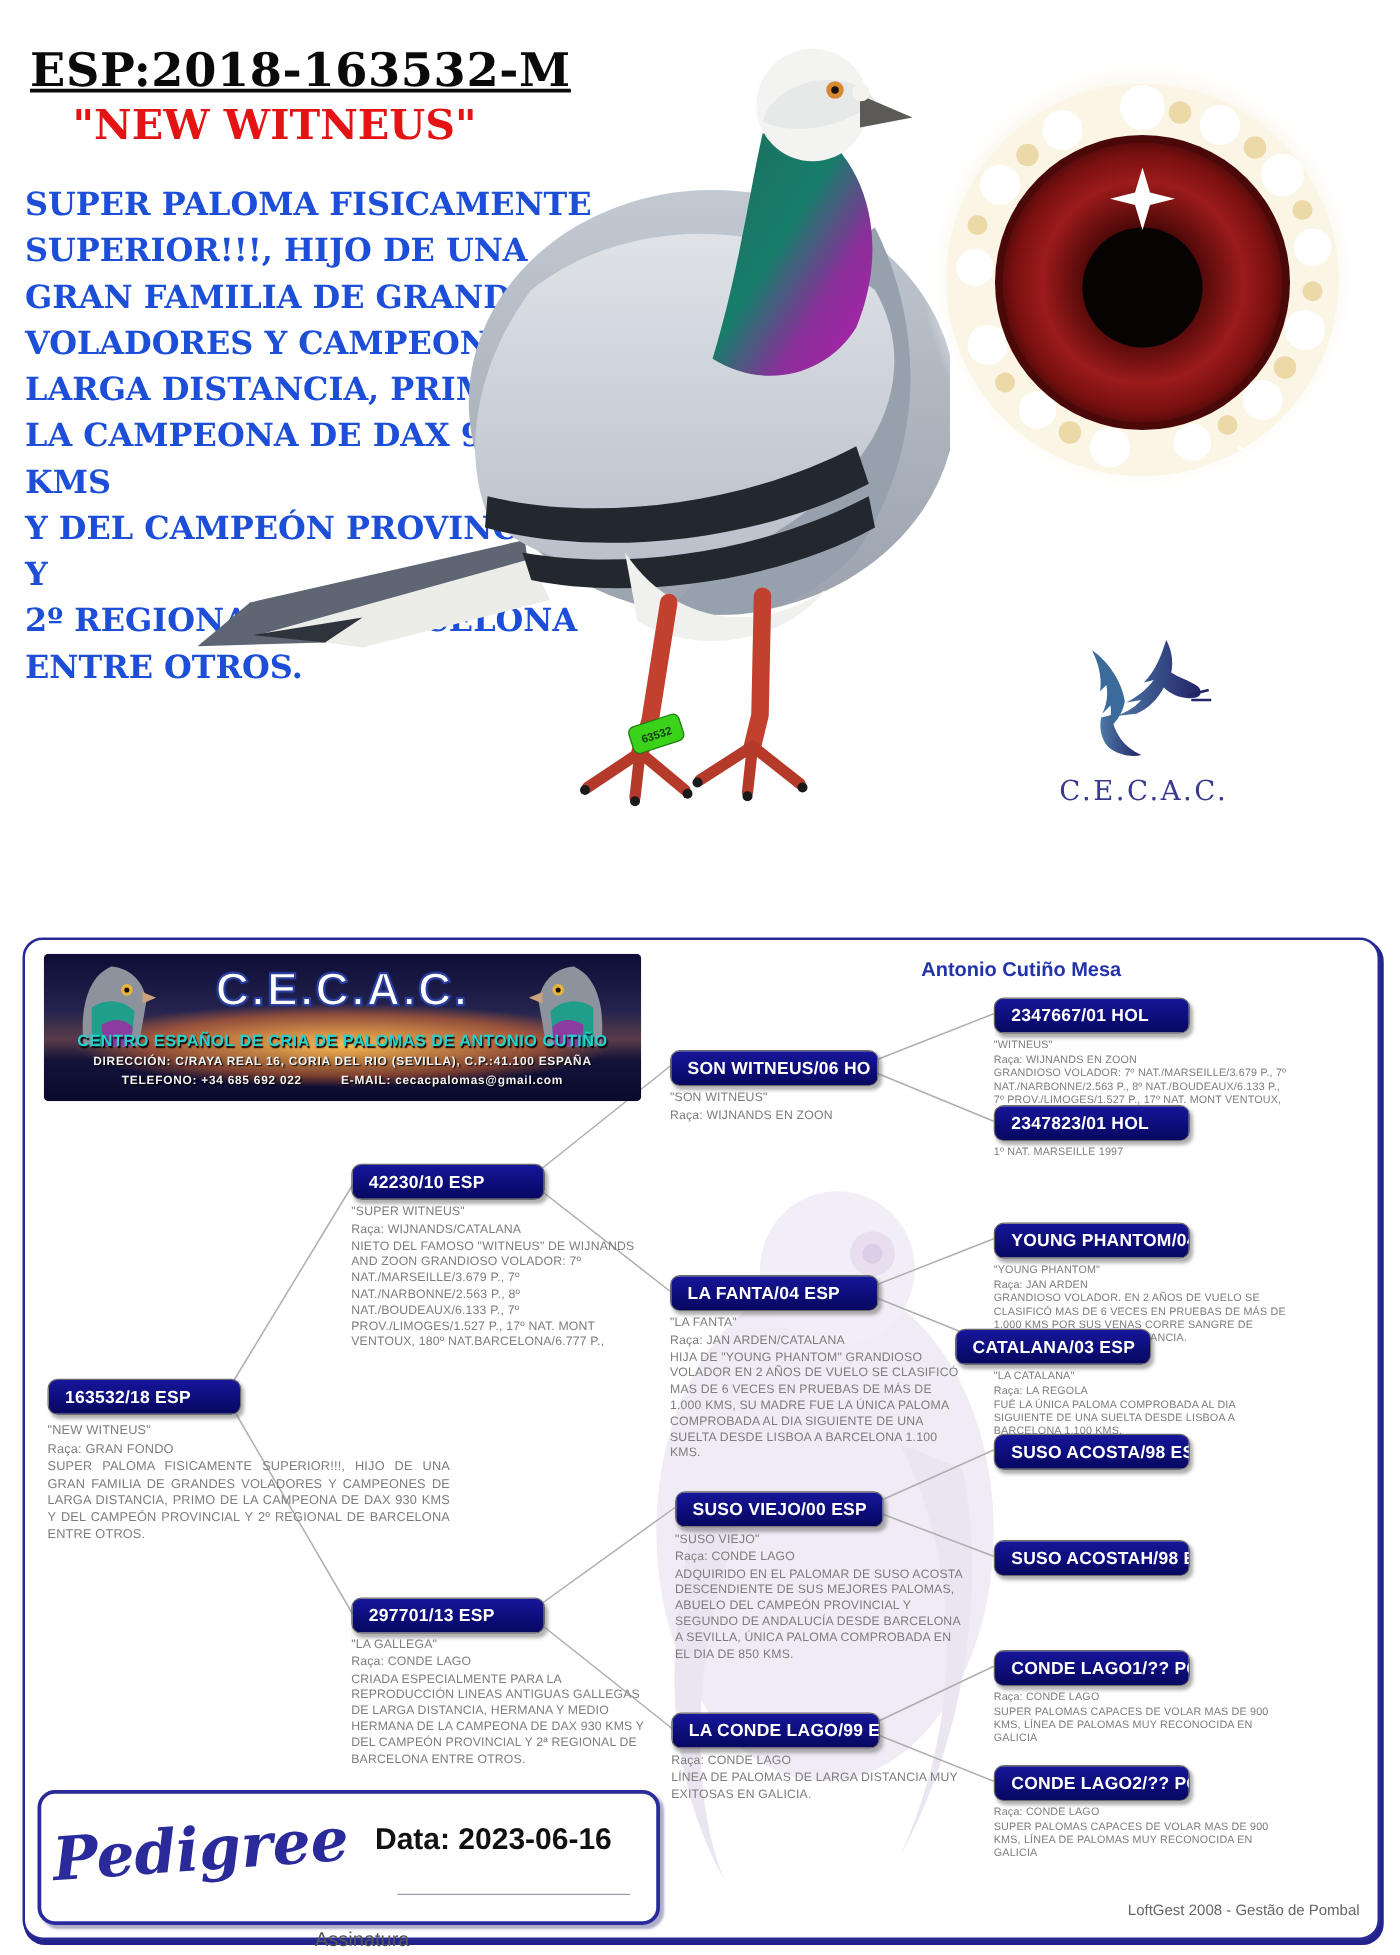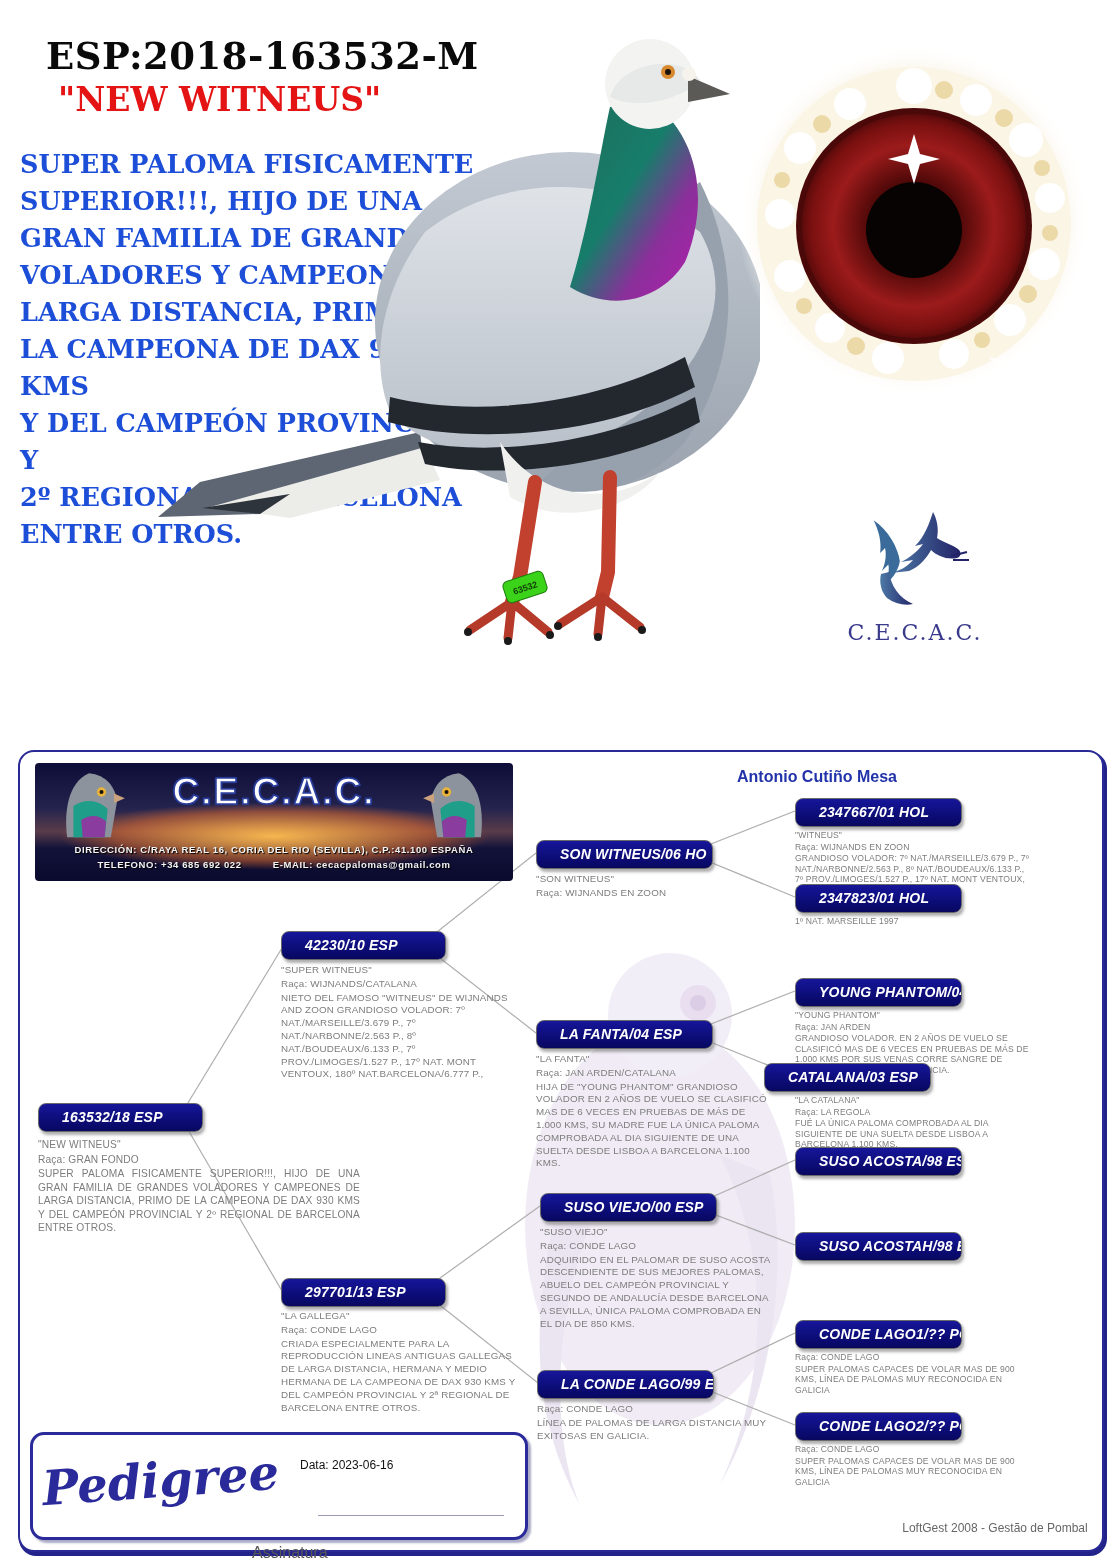--- a/index.html
+++ b/index.html
@@ -1,22 +1,22 @@
 <!DOCTYPE html>
 <html><head>
 <meta charset="utf-8">
 <style>
   html,body{margin:0;padding:0;background:#ffffff;}
   body{width:1120px;height:1564px;position:relative;overflow:hidden;
        font-family:"Liberation Sans",sans-serif;}
   .abs{position:absolute;}
 
   
-  .ring-number{left:46px;top:34px;font-family:"DejaVu Serif",serif;font-weight:800;
-    font-size:37px;letter-spacing:.5px;color:#0a0a0a;}
+  .ring-number{left:24px;top:34px;font-family:"DejaVu Serif",serif;font-weight:800;
+    font-size:37px;letter-spacing:.5px;color:#0a0a0a;text-decoration:underline;}
   .bird-name{left:58px;top:80px;font-family:"DejaVu Serif",serif;font-weight:800;
     font-size:33px;color:#e41414;}
   .top-desc{left:20px;top:146px;width:470px;font-family:"DejaVu Serif",serif;
     font-weight:700;font-size:25.5px;line-height:37px;color:#1d4ed8;white-space:pre-line;}
   .logo-wrap{left:845px;top:510px;width:140px;text-align:center;}
   .logo-text{font-family:"DejaVu Serif",serif;font-size:22px;letter-spacing:2px;
     color:#3a3a8c;margin-top:2px;}
 
   
   .ped-frame{left:18px;top:750px;width:1082px;height:798px;border:2px solid #2a2a96;
@@ -40,36 +40,36 @@
   .banner-contact span{margin:0 14px;}
   .banner-head{position:absolute;top:4px;width:92px;height:78px;}
   .banner-head.left{left:8px;}
   .banner-head.right{right:8px;transform:scaleX(-1);}
 
   .owner-name{left:737px;top:768px;font-size:16px;font-weight:800;color:#2233aa;}
 
   
   .pbox{height:27px;border-radius:8px;background:linear-gradient(180deg,#16169a 0%,#0b0b72 70%,#080860 100%);
     border:1px solid #6a6a6a;box-shadow:2px 3px 3px rgba(110,110,110,.55);
-    color:#fff;font-size:14px;font-weight:700;line-height:26px;padding-left:23px;
-    white-space:nowrap;overflow:hidden;letter-spacing:.2px;font-style:italic;}
+    color:#fff;font-size:14px;font-weight:700;line-height:26px;padding-left:13px;
+    white-space:nowrap;overflow:hidden;letter-spacing:.2px;}
   .w-subj{width:140px;} .w-p{width:140px;} .w-g{width:152px;} .w-gg{width:142px;}
 
   .ntext{color:#7d7d7d;letter-spacing:.15px;}
   .ntext div{margin-bottom:1px;}
   .t-lg{font-size:10.2px;line-height:13.5px;}
   .t-md{font-size:9.8px;line-height:12.8px;}
   .t-sm{font-size:8.6px;line-height:10.6px;}
 
   
   .footer-box{left:30px;top:1432px;width:492px;height:102px;border:3px solid #2a2a9a;
     border-radius:14px;box-shadow:3px 3px 2px rgba(70,70,130,.45);background:#fff;}
   .script-logo{left:42px;top:1452px;font-family:"DejaVu Serif",serif;font-style:italic;
     font-weight:700;font-size:48px;color:#2a2a9a;transform:rotate(-4deg);}
-  .data-line{left:300px;top:1458px;width:210px;font-size:12px;font-weight:400;color:#111;}
+  .data-line{left:300px;top:1458px;width:210px;font-size:24px;font-weight:700;color:#111;}
   .assinatura{left:252px;top:1544px;font-size:16px;color:#555;}
   .sig-line{left:318px;top:1515px;width:186px;height:0;border-bottom:1.4px solid #9a9ab0;}
   .loftgest{left:900px;top:1521px;width:190px;font-size:12px;color:#666;text-align:center;}
 
   .watermark{left:470px;top:895px;width:340px;height:630px;opacity:.5;pointer-events:none;}
 </style>
 </head>
 <body>
 
 <div class="abs ring-number">ESP:2018-163532-M</div>
@@ -262,20 +262,21 @@
   </svg>
   <svg class="banner-head right" viewBox="0 0 100 100">
     <path d="M50 8 C72 10 84 26 86 44 L78 90 L22 90 C18 60 22 20 50 8 Z" fill="#8d939c"></path>
     <path d="M30 50 C45 40 62 42 74 54 L70 90 L30 90 Z" fill="#1f9e8a"></path>
     <path d="M40 68 C52 60 64 62 72 70 L70 90 L42 90 Z" fill="#8a3d9e"></path>
     <path d="M82 34 L96 40 L82 46 Z" fill="#caa27c"></path>
     <circle cx="66" cy="32" r="6" fill="#e8b43c"></circle>
       <circle cx="66" cy="32" r="2.6" fill="#181008"></circle>
   </svg>
   <div class="banner-title">C.E.C.A.C.</div>
+  <div class="banner-sub">CENTRO ESPAÑOL DE CRIA DE PALOMAS DE ANTONIO CUTIÑO</div>
   <div class="banner-addr">DIRECCIÓN: C/RAYA REAL 16, CORIA DEL RIO (SEVILLA), C.P.:41.100 ESPAÑA</div>
   <div class="banner-contact">
     <span>TELEFONO: +34 685 692 022</span>
     <span>E-MAIL: cecacpalomas@gmail.com</span>
   </div>
 </div>
 
 <div class="abs owner-name">Antonio Cutiño Mesa</div>
 
 <div class="abs pbox w-subj" style="left:38px;top:1103px">163532/18 ESP</div>

